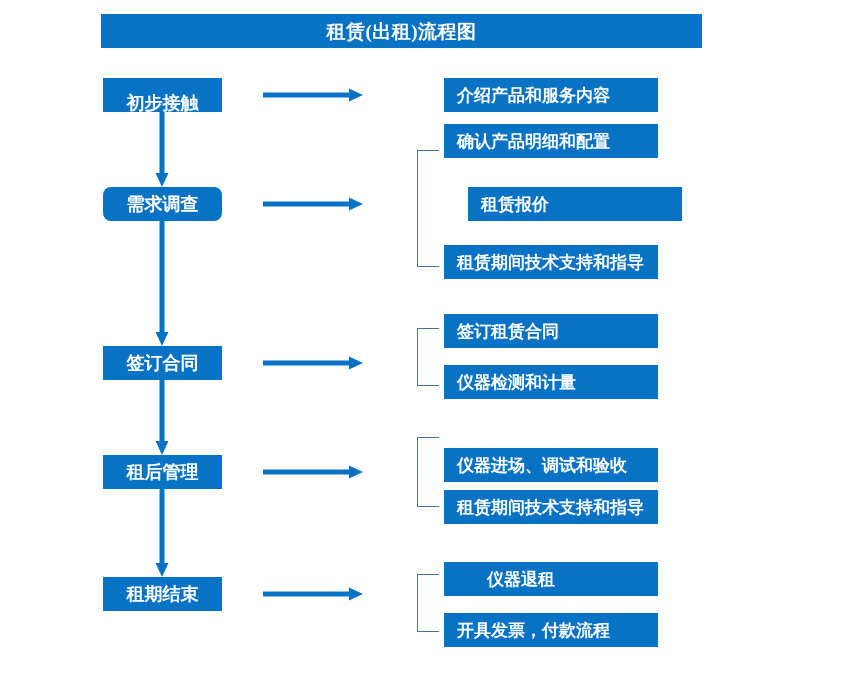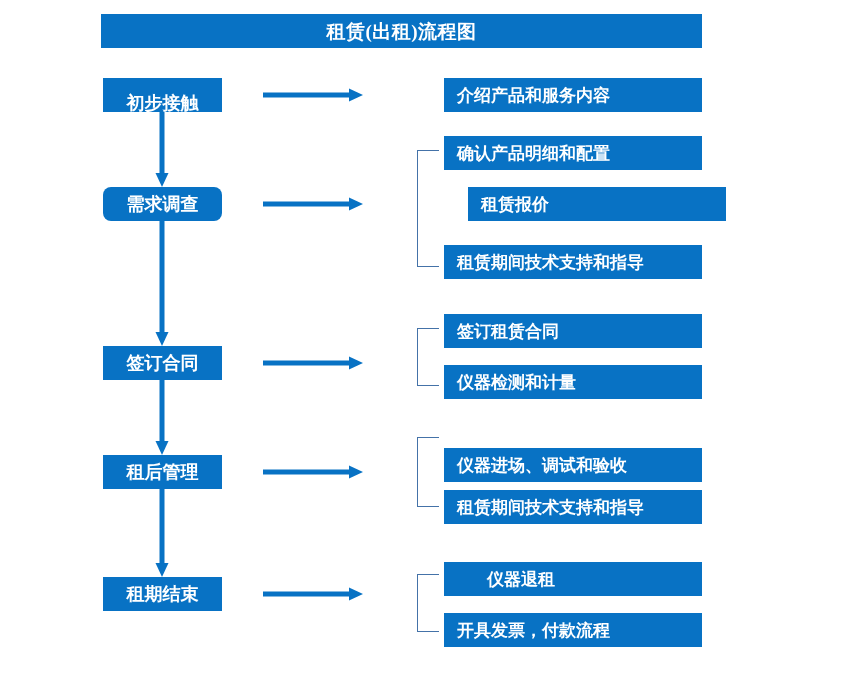--- a/index.html
+++ b/index.html
@@ -63,21 +63,21 @@
     height: 34px;
     justify-content: center;
   }
   .stage-box .box-text {
     font-size: 18px;
   }
 
   
   .detail-box {
     left: 444px;
-    width: 258px;
+    width: 214px;
     height: 34px;
     justify-content: flex-start;
     padding-left: 13px;
   }
   .detail-box .box-text {
     font-size: 17px;
   }
 
   
   .arrow-h {
@@ -186,21 +186,21 @@
   </div>
 
   <div class="bracket" style="top:150px; height:117px;"></div>
   <div class="bracket" style="top:328px; height:58px;"></div>
   <div class="bracket" style="top:437px; height:70px;"></div>
   <div class="bracket" style="top:574px; height:58px;"></div>
 
   <div class="box detail-box" style="top:78px;">
     <span class="box-text">介绍产品和服务内容</span>
   </div>
-  <div class="box detail-box" style="top:136px;">
+  <div class="box detail-box" style="top:124px;">
     <span class="box-text">确认产品明细和配置</span>
   </div>
   <div class="box detail-box" style="top:187px;margin-left:24px;">
     <span class="box-text">租赁报价</span>
   </div>
   <div class="box detail-box" style="top:245px;">
     <span class="box-text">租赁期间技术支持和指导</span>
   </div>
   <div class="box detail-box" style="top:314px;">
     <span class="box-text">签订租赁合同</span>

